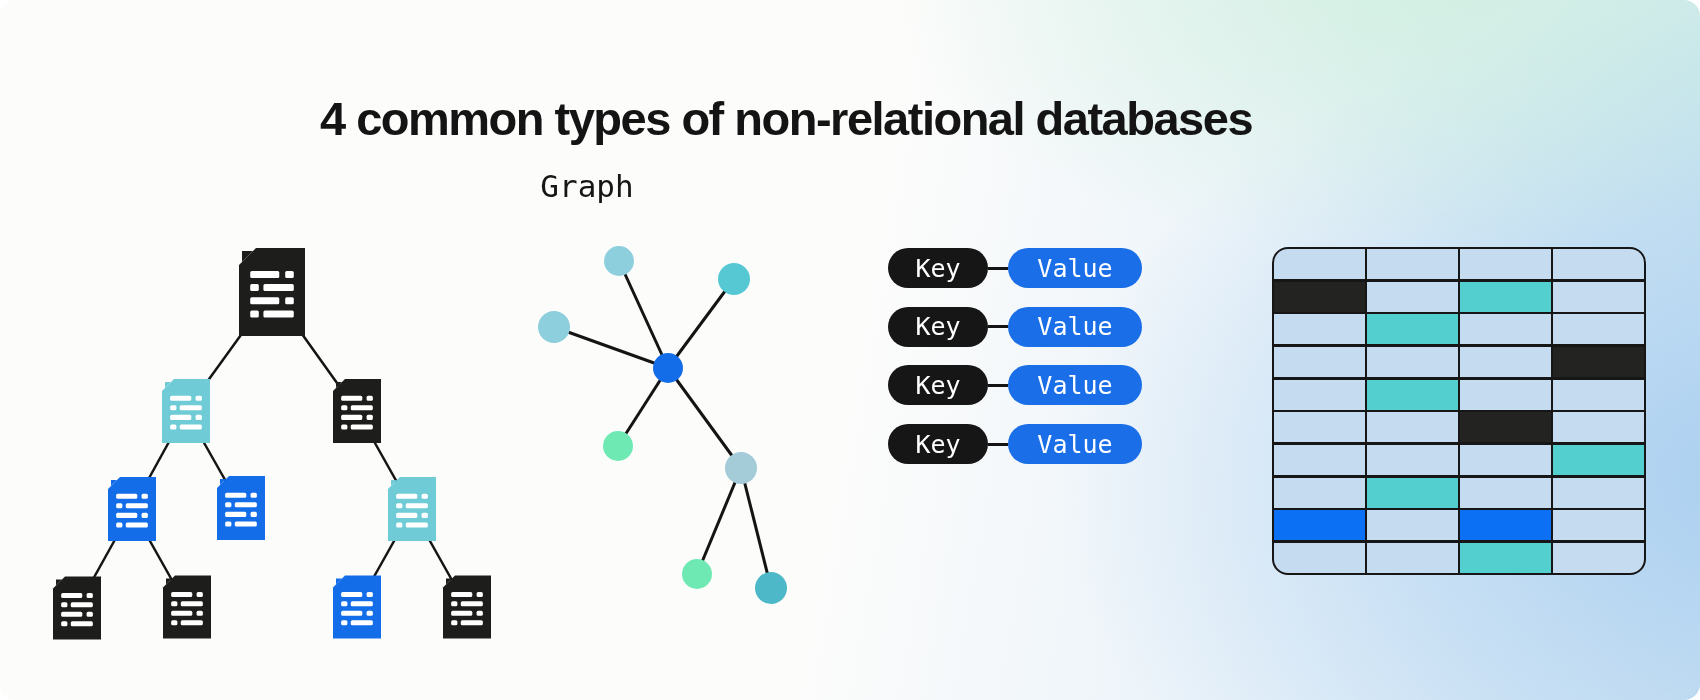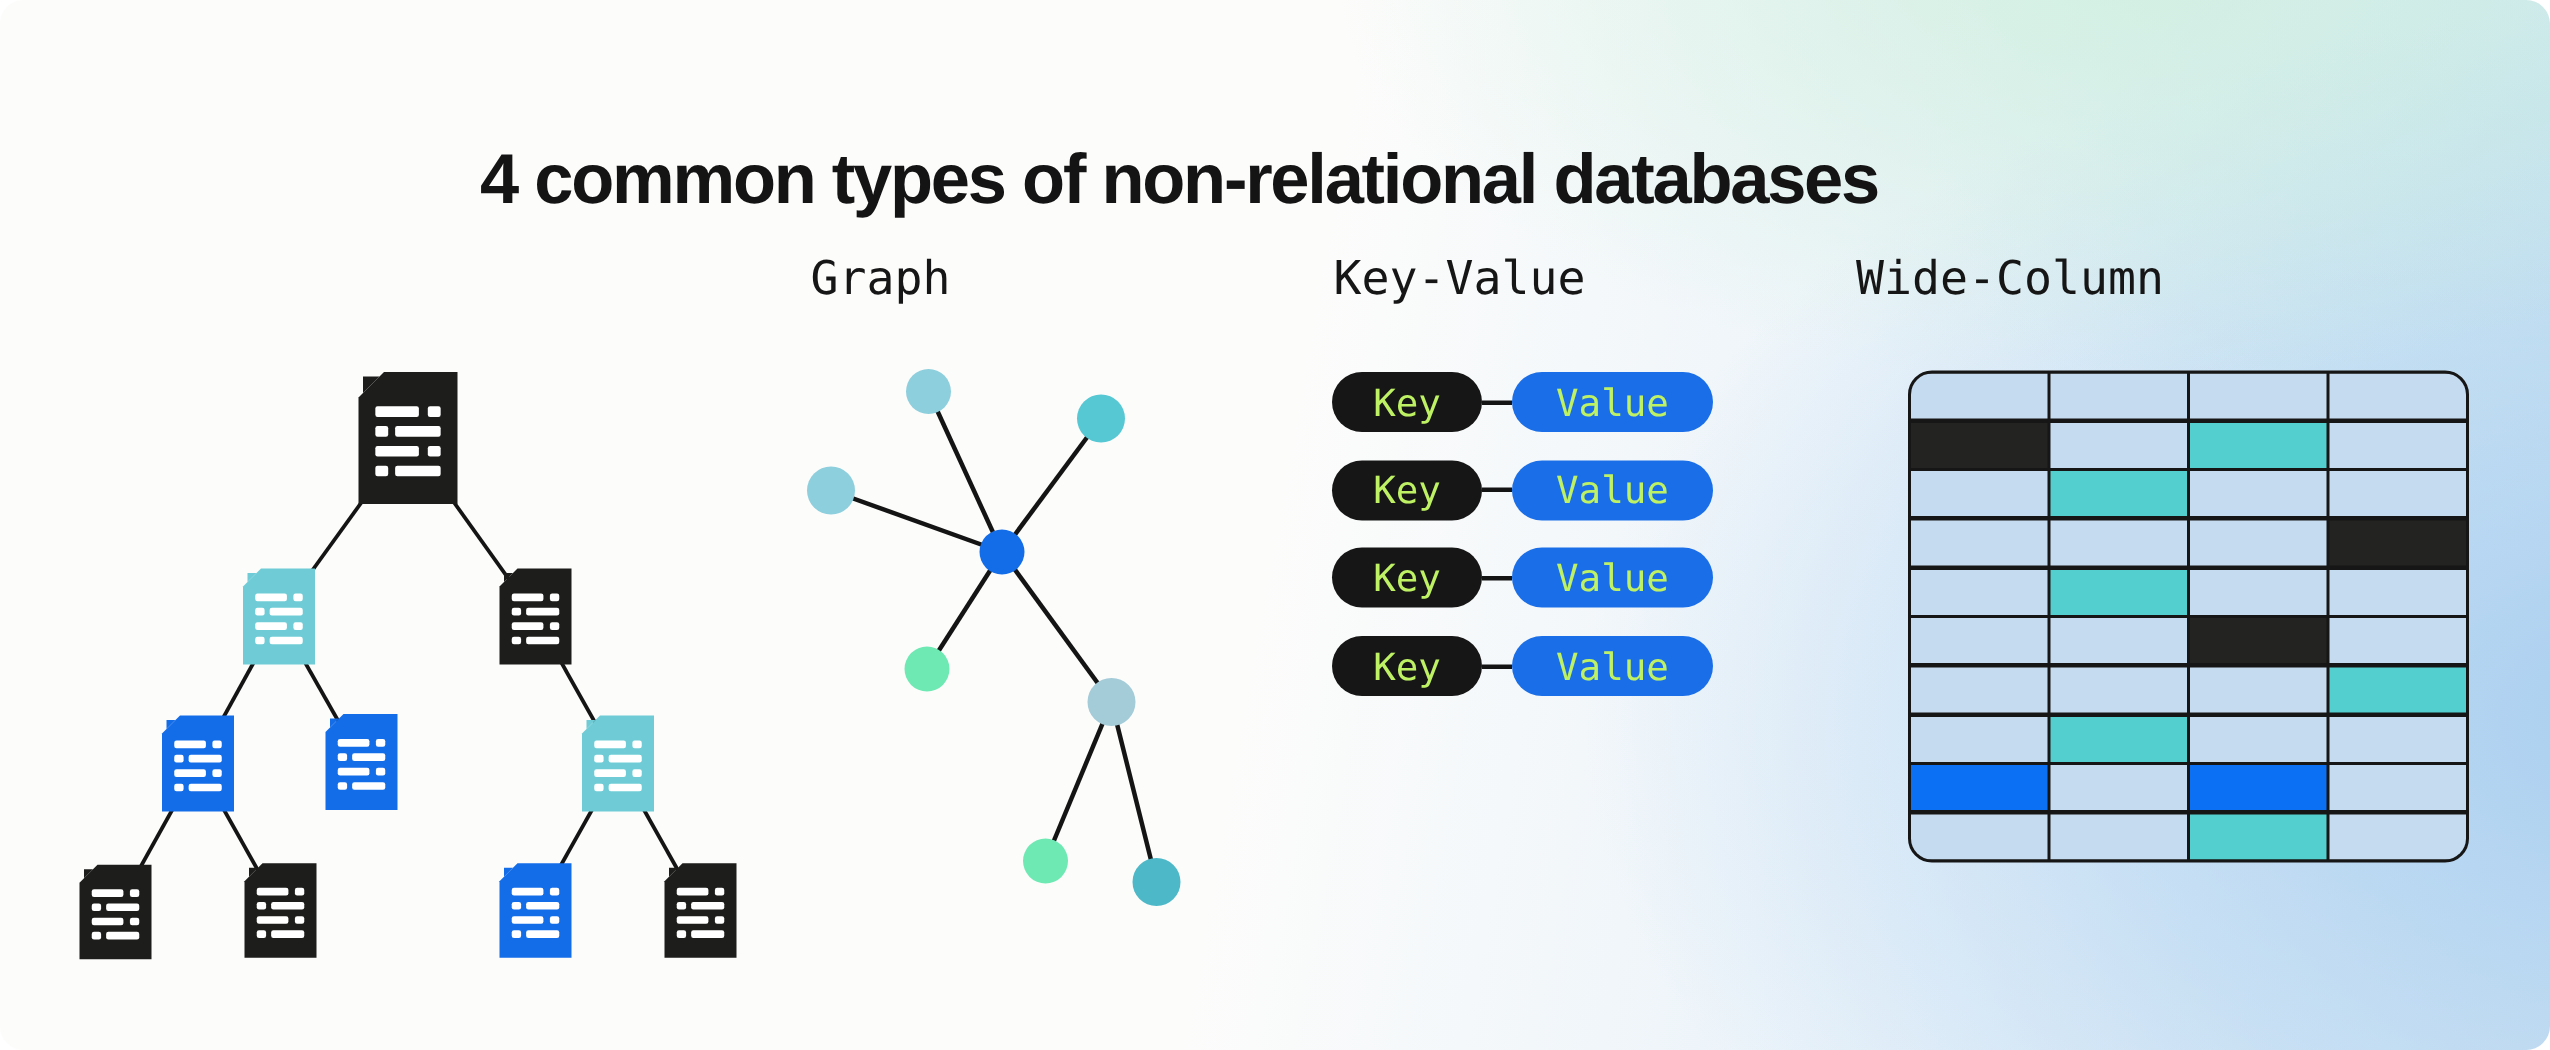--- a/index.html
+++ b/index.html
@@ -24,43 +24,41 @@
     position:absolute;top:168px;transform:translateX(-50%);
     font-family:"DejaVu Sans Mono","Liberation Mono",monospace;
     font-size:31px;font-weight:500;color:#161616;white-space:nowrap;
   }
   #diagram-svg{position:absolute;left:0;top:0;}
   
   .kv-list{position:absolute;left:888px;top:248px;display:flex;flex-direction:column;row-gap:18.7px;}
   .kv-row{display:flex;align-items:center;height:40px;}
   .pill{
     height:40px;border-radius:20px;display:flex;align-items:center;justify-content:center;
-    font-family:"DejaVu Sans Mono","Liberation Mono",monospace;font-size:25px;font-weight:500;color:#bef264;
+    font-family:"DejaVu Sans Mono","Liberation Mono",monospace;font-size:25px;font-weight:500;color:#ffffff;
   }
   .pill.key{width:100px;background:#161616;}
   .pill.value{width:134px;background:#1a6ee8;}
   .kv-connector{width:20px;height:3px;background:#141414;}
   
   .wc-table{
     position:absolute;left:1272px;top:247px;width:374px;height:328px;
     box-sizing:border-box;border:2.5px solid #161616;border-radius:16px;overflow:hidden;
     background:#161616;display:grid;
     grid-template-columns:repeat(4,1fr);grid-template-rows:repeat(10,1fr);gap:2.5px;
   }
 </style>
 </head>
 <body>
 
 <div class="canvas">
 
   <h1 class="page-title">4 common types of non-relational databases</h1>
 
   <div class="col-label" style="left:587px">Graph</div>
-  <div class="col-label" style="left:973px">Key-Value</div>
-  <div class="col-label" style="left:1340px">Wide-Column</div>
 
   <svg id="diagram-svg" width="1700" height="700" viewBox="0 0 1700 700">
       <line x1="272" y1="292" x2="186" y2="411" stroke="#141414" stroke-width="2.5"></line>
       <line x1="272" y1="292" x2="357" y2="411" stroke="#141414" stroke-width="2.5"></line>
       <line x1="186" y1="411" x2="132" y2="509" stroke="#141414" stroke-width="2.5"></line>
       <line x1="186" y1="411" x2="241" y2="508" stroke="#141414" stroke-width="2.5"></line>
       <line x1="357" y1="411" x2="412" y2="509" stroke="#141414" stroke-width="2.5"></line>
       <line x1="132" y1="509" x2="77" y2="608" stroke="#141414" stroke-width="2.5"></line>
       <line x1="132" y1="509" x2="187" y2="607" stroke="#141414" stroke-width="2.5"></line>
       <line x1="412" y1="509" x2="357" y2="607" stroke="#141414" stroke-width="2.5"></line>

